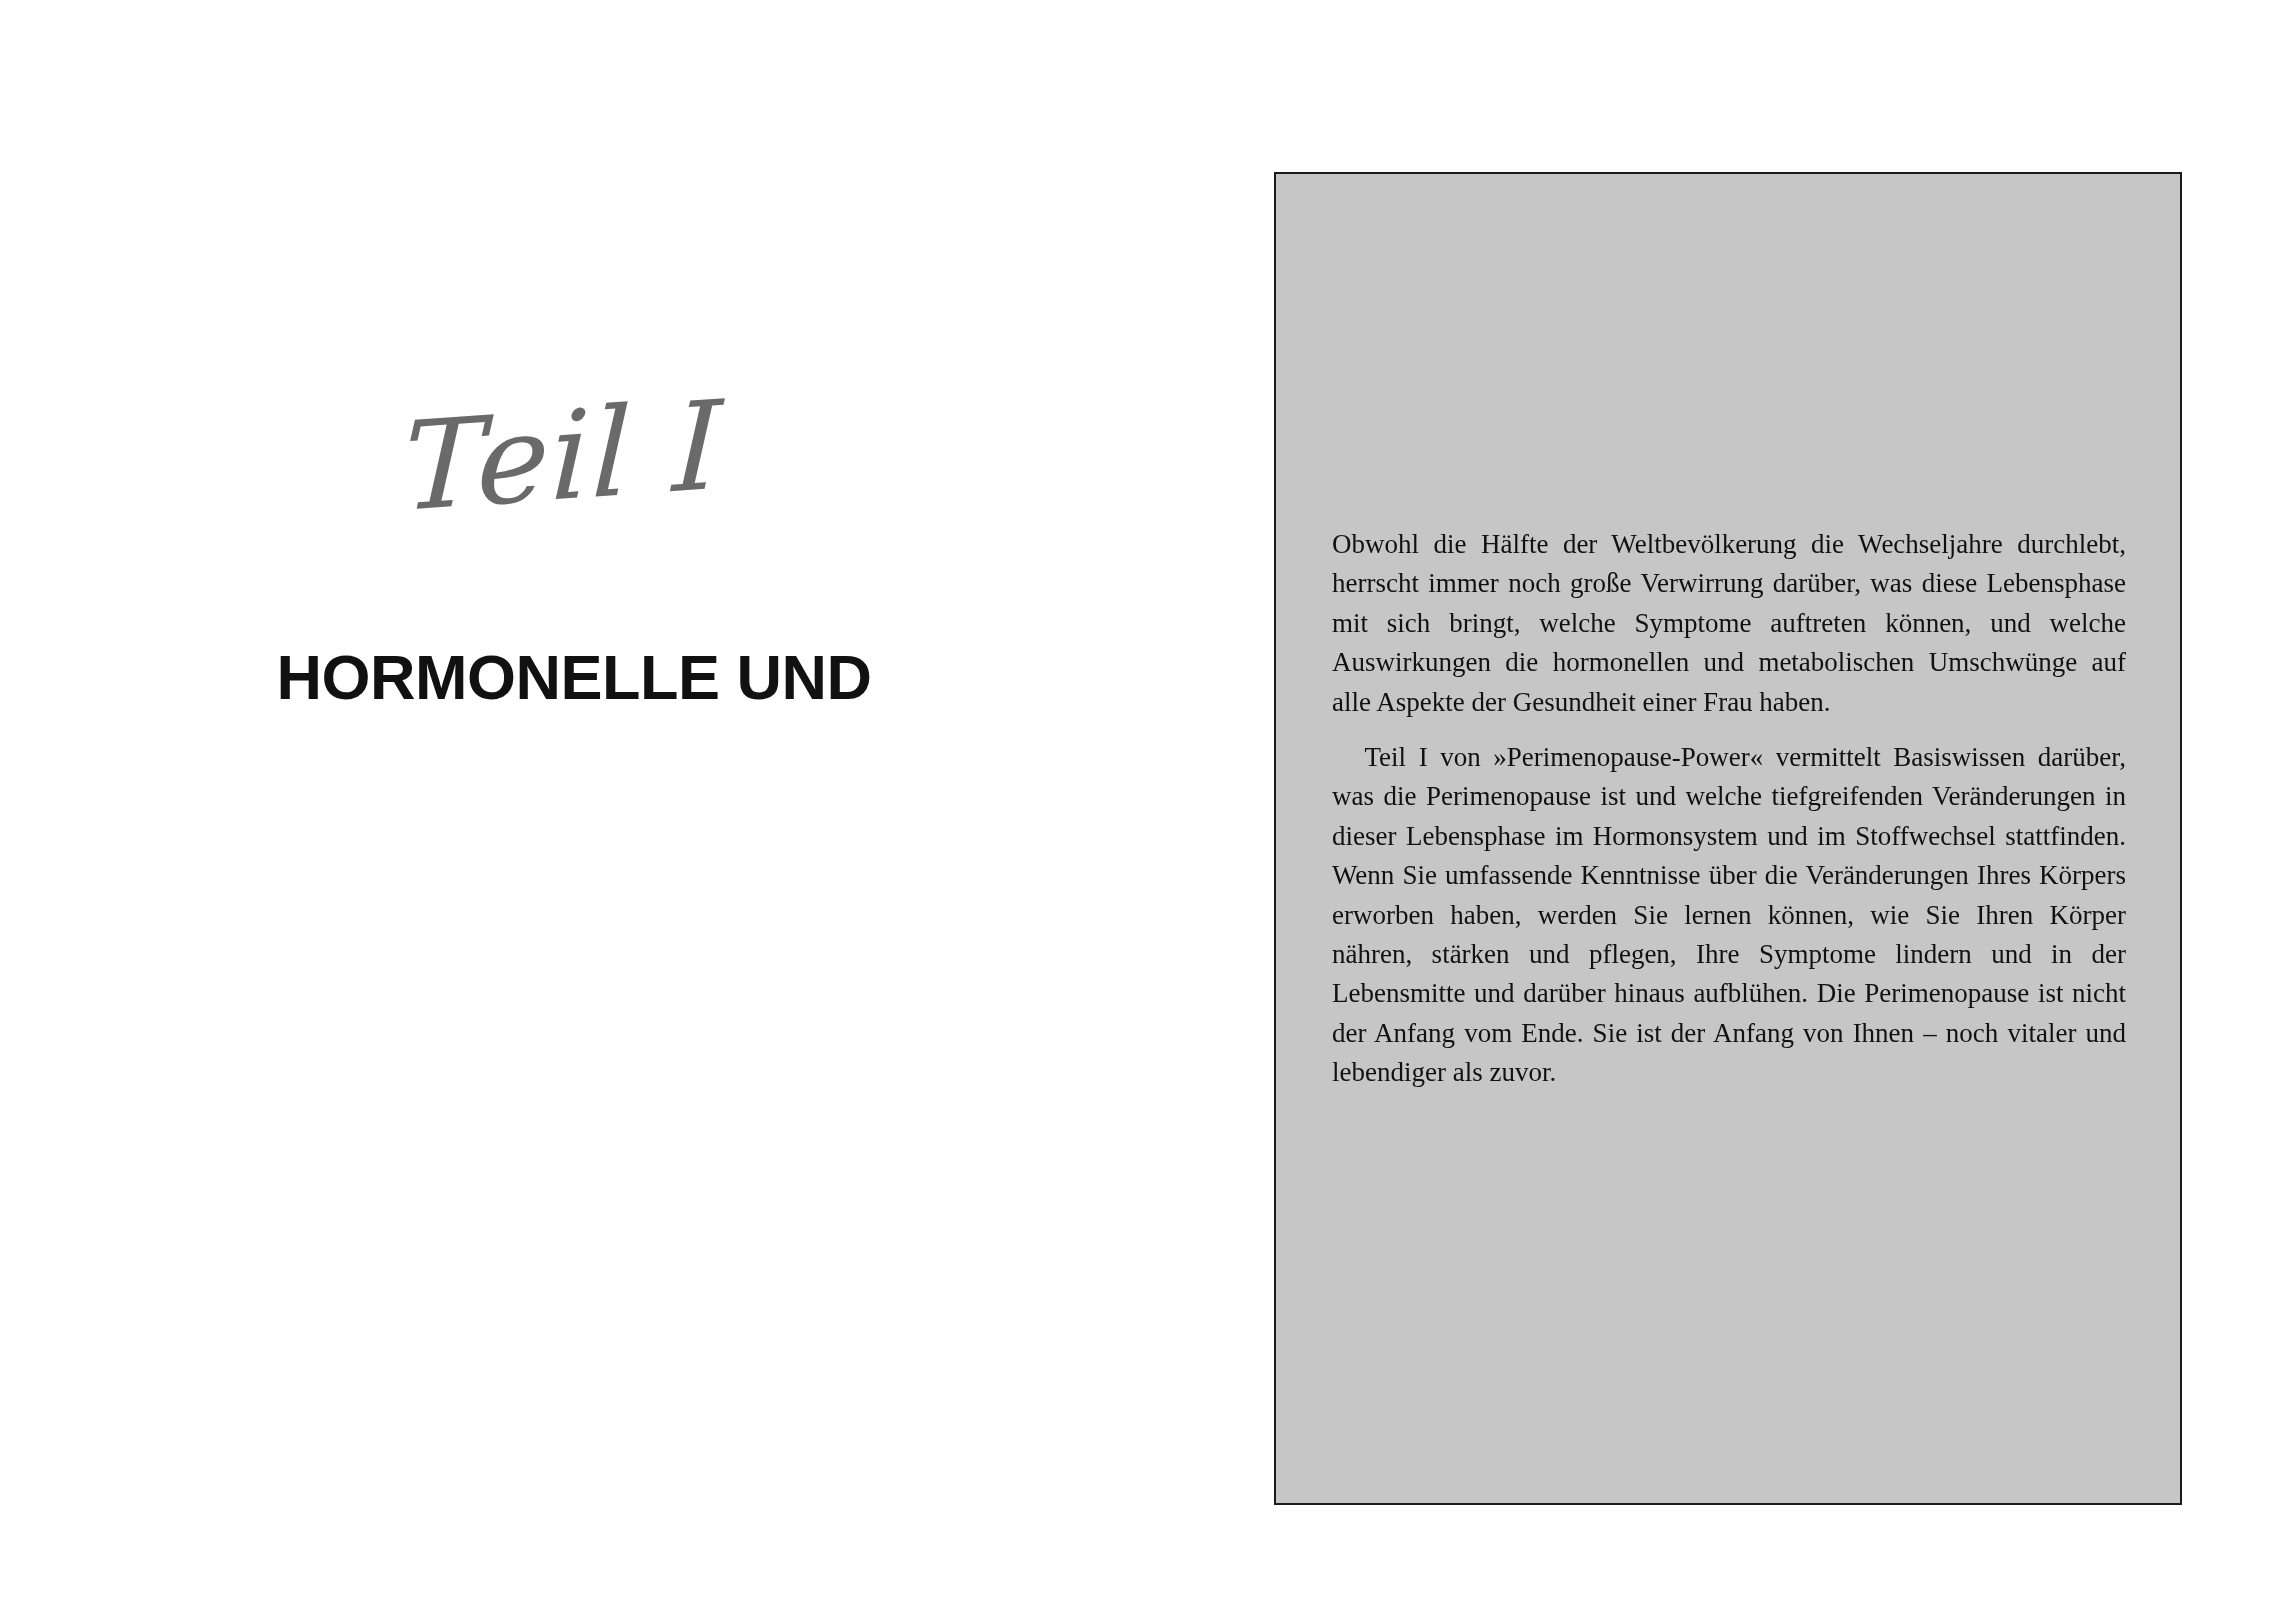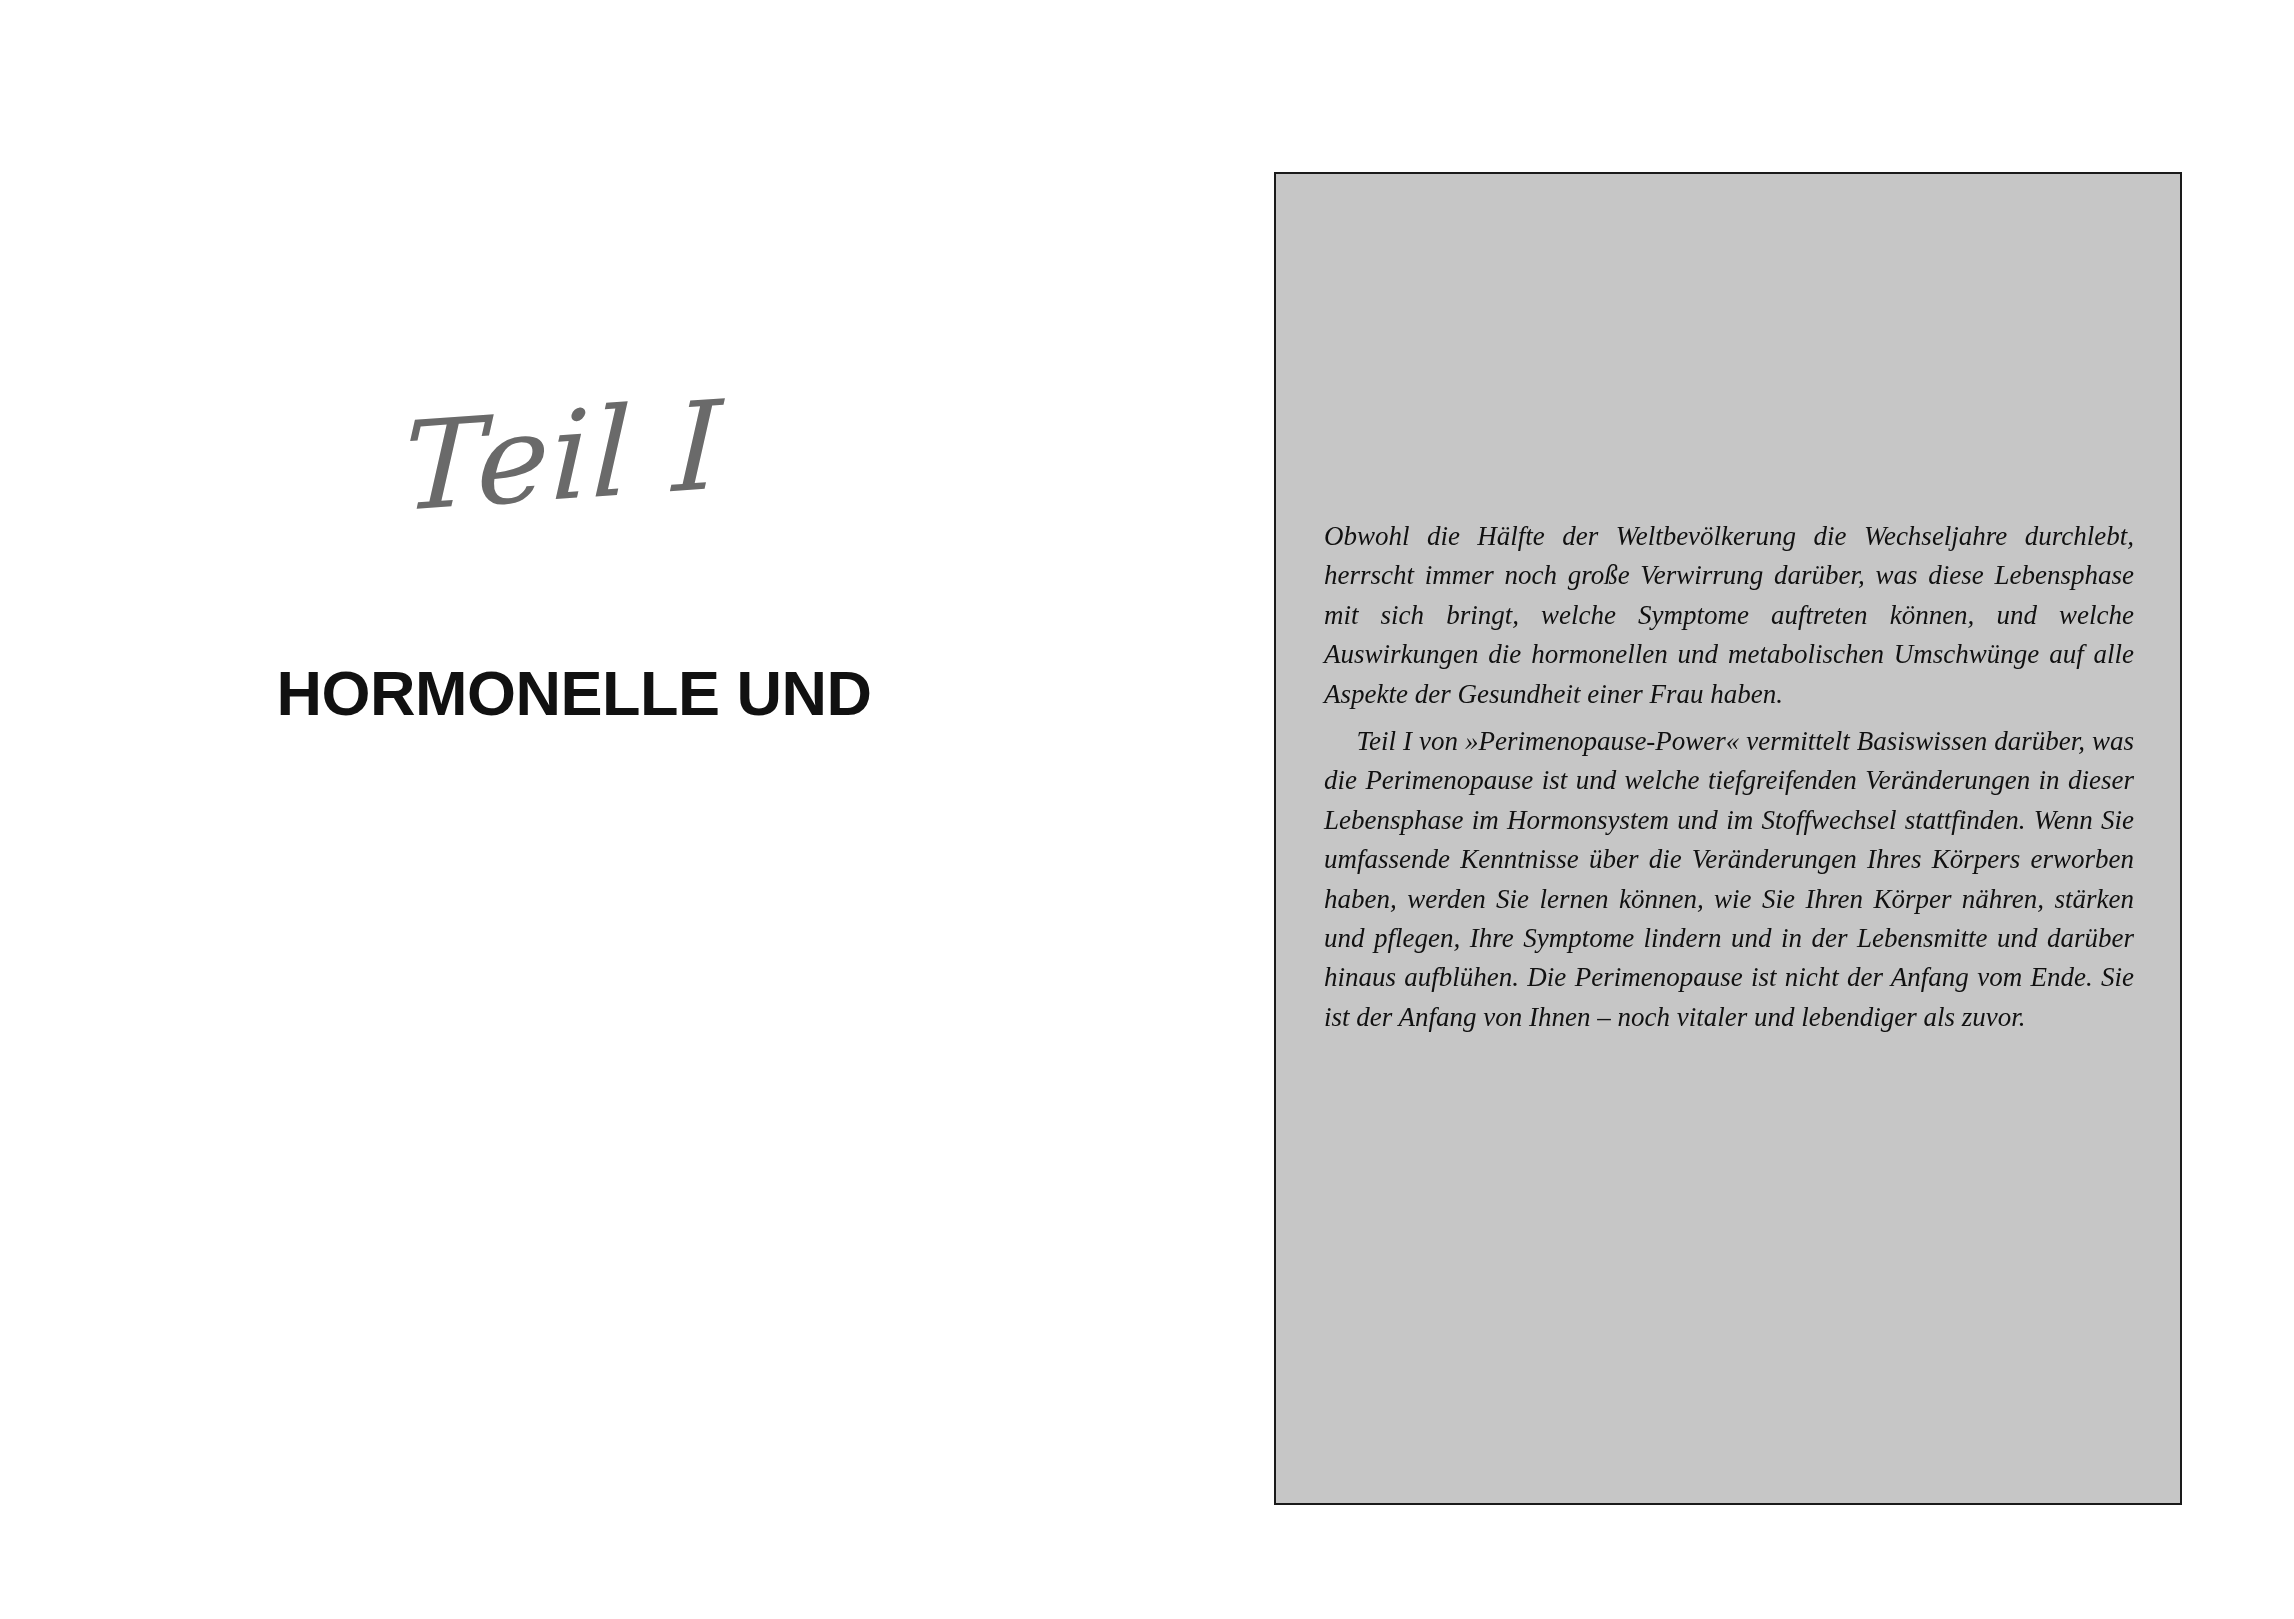--- a/index.html
+++ b/index.html
@@ -51,21 +51,20 @@
     font-weight: 700;
     font-size: 63px;
     line-height: 1.18;
     letter-spacing: -0.5px;
     color: #111111;
     text-transform: uppercase;
   }
   .part-title .line {
     display: block;
     white-space: nowrap;
-    margin-top: 16px;
   }
   
   .page-right {
     position: relative;
     width: 1147px;
     height: 1619px;
     box-sizing: border-box;
   }
   .gray-panel {
     position: absolute;
@@ -84,22 +83,21 @@
     width: 826px;
     font-family: "Liberation Serif", "DejaVu Serif", serif;
     font-size: 27px;
     line-height: 1.46;
     color: #111111;
     text-align: justify;
     text-justify: inter-word;
     hyphens: manual;
   }
   .panel-text p {
-    margin: 8px;
-    font-style: italic;
+    margin: 16px;
   }
   .panel-text p + p {
     text-indent: 32.5px;
   }
 </style>
 </head>
 <body>
 
 <div class="spread">
 

